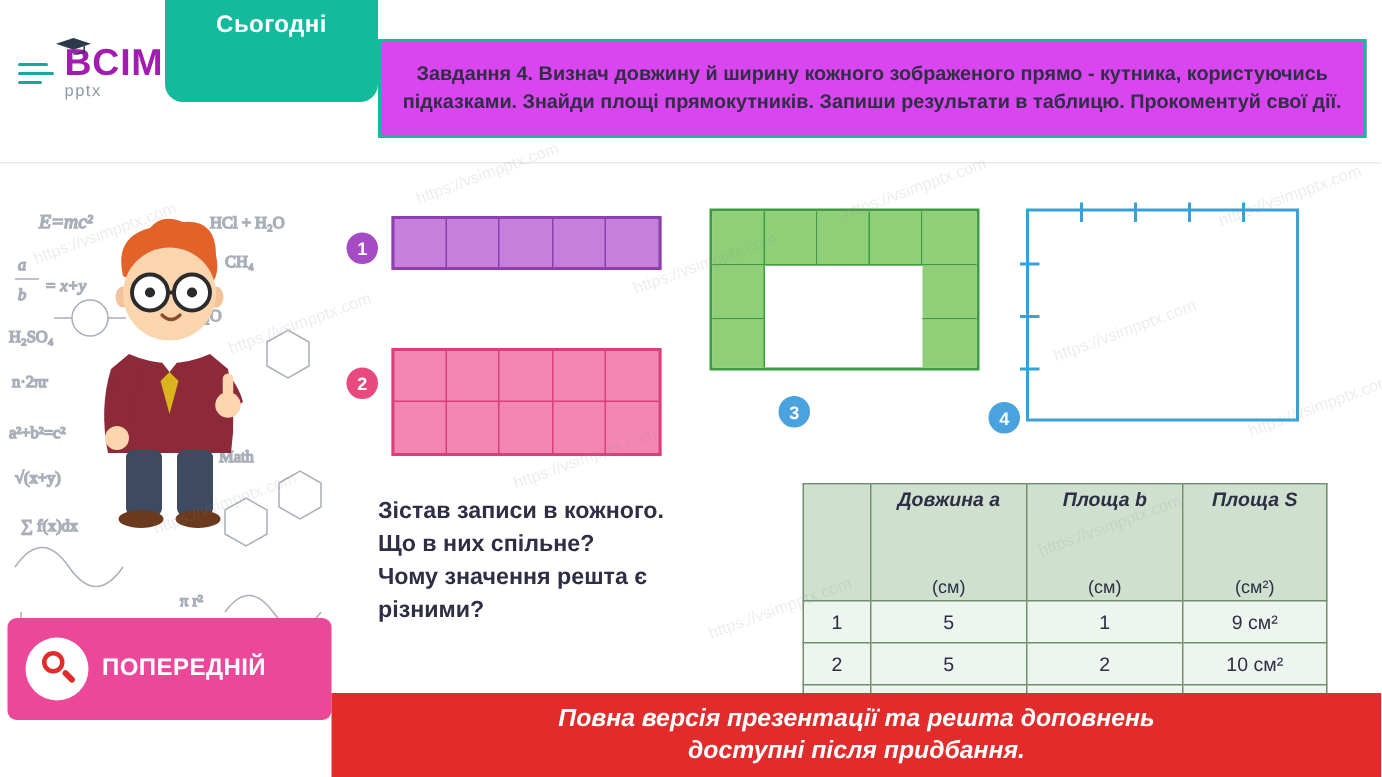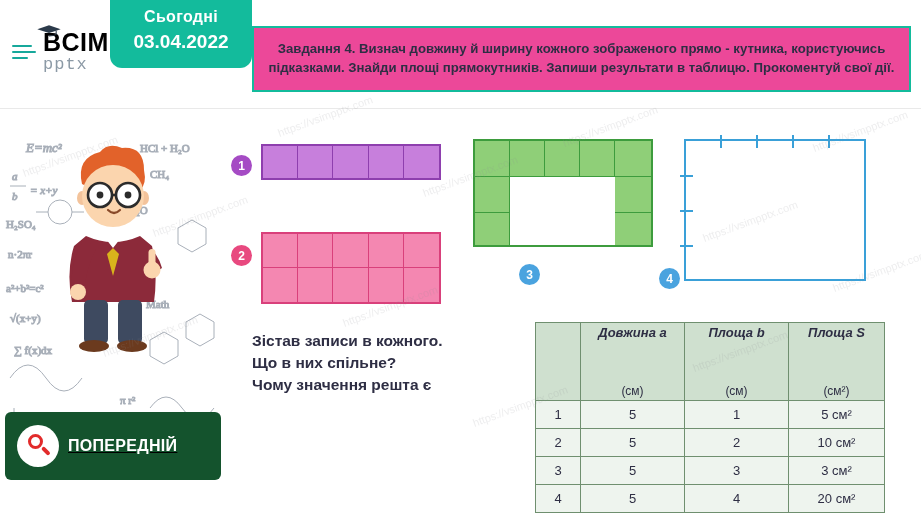--- a/index.html
+++ b/index.html
@@ -52,29 +52,28 @@
   }
   .logo-lines i:nth-child(1) { top: 4px; width: 20px; }
   .logo-lines i:nth-child(2) { top: 10px; width: 24px; }
   .logo-lines i:nth-child(3) { top: 16px; width: 16px; }
   .logo-text {
     line-height: 1;
   }
   .logo-main {
     font-size: 25px;
     font-weight: bold;
-    color: #000000;
+    color: #a21caf;
     letter-spacing: 0.5px;
   }
   .logo-sub {
-    font-size: 17px;
+    font-size: 11px;
     color: #8c9aa6;
     letter-spacing: 1px;
     margin-top: 1px;
-    font-family: Liberation Mono, monospace;
   }
   .cap-icon {
     position: absolute;
     left: 36px; top: 24px;
     width: 26px; height: 13px;
   }
 
   
   .date-badge {
     position: absolute;
@@ -100,21 +99,21 @@
   }
 
   
   .task-box {
     position: absolute;
     left: 252px; top: 26px;
     width: 659px;
     min-height: 66px;
     border: 2px solid #13bb9c;
     box-sizing: border-box;
-    background: #ec4899;
+    background: #d946ef;
     display: flex;
     align-items: center;
     justify-content: center;
     padding: 6px 14px;
   }
   .task-box p {
     margin: 0;
     font-size: 13.2px;
     font-weight: bold;
     color: #2e2e44;
@@ -243,28 +242,27 @@
   .tbl tbody td:first-child { width: 36px; }
   .tbl col.c2, .tbl col.c3 { width: 104px; }
   .tbl col.c4 { width: 96px; }
   .tbl .ital { font-style: italic; }
 
   
   .preview {
     position: absolute;
     left: 5px; top: 412px;
     width: 216px; height: 68px;
-    background: #14532d;
+    background: #ec4899;
     border-radius: 6px;
     display: flex;
     align-items: center;
     gap: 9px;
     padding-left: 12px;
     box-sizing: border-box;
-    text-decoration: underline;
   }
   .mag {
     width: 42px; height: 42px;
     border-radius: 50%;
     background: #ffffff;
     position: relative;
     flex: none;
   }
   .mag::before {
     content: "";
@@ -339,21 +337,20 @@
         <div class="logo-sub">pptx</div>
       </div>
     </div>
     <svg class="cap-icon" viewBox="0 0 40 20">
       <path d="M2 8 L20 2 L38 8 L20 14 Z" fill="#2b3a4a"></path>
       <path d="M31 10.5 L31 16 C27 18.5 24 18.5 20 18.5" fill="none" stroke="#2b3a4a" stroke-width="1.6"></path>
     </svg>
 
     <div class="date-badge">
       <div class="d-label">Сьогодні</div>
-      <div class="d-value">03.04.2022</div>
     </div>
 
     <div class="task-box">
       <p>Завдання 4. Визнач довжину й ширину кожного зображеного прямо - кутника, користуючись підказками. Знайди площі прямокутників. Запиши результати в таблицю. Прокоментуй свої дії.</p>
     </div>
   </div>
 
   <div class="sci-bg">
     <svg width="238" height="410" viewBox="0 0 238 410">
       <g stroke="#9aa2ad" stroke-width="1" fill="none" opacity="0.85">
@@ -484,20 +481,21 @@
       <i class="tick" style="left:-6px; top:34px;  width:13px; height:2px;"></i>
       <i class="tick" style="left:-6px; top:69px;  width:13px; height:2px;"></i>
       <i class="tick" style="left:-6px; top:104px; width:13px; height:2px;"></i>
     </div>
   </div>
 
   <div class="question">
     <div>Зістав записи в кожного.</div>
     <div>Що в них спільне?</div>
     <div>Чому значення решта є</div>
+    <div>різними?</div>
   </div>
 
   <table class="tbl">
     <colgroup>
         <col class="c1">
         <col class="c2">
         <col class="c3">
         <col class="c4">
       </colgroup>
     <thead>
@@ -515,21 +513,21 @@
           <span class="ital">Площа S</span>
           <span class="sub">(см²)</span>
         </th>
       </tr>
     </thead>
     <tbody>
       <tr>
         <td>1</td>
         <td>5</td>
         <td>1</td>
-        <td>5 см²</td>
+        <td>9 см²</td>
       </tr>
       <tr>
         <td>2</td>
         <td>5</td>
         <td>2</td>
         <td>10 см²</td>
       </tr>
       <tr>
         <td>3</td>
         <td>5</td>
@@ -545,20 +543,24 @@
     </tbody>
   </table>
 
   <div class="preview">
     <div class="mag"></div>
     <div class="preview-text">
       <div>ПОПЕРЕДНІЙ</div>
     </div>
   </div>
 
+  <div class="banner">
+    <div>Повна версія презентації та решта доповнень</div>
+    <div>доступні після придбання.</div>
+  </div>
 
   <div class="wm" style="left:20px;  top:150px;">https://vsimpptx.com</div>
   <div class="wm" style="left:150px; top:210px;">https://vsimpptx.com</div>
   <div class="wm" style="left:275px; top:110px;">https://vsimpptx.com</div>
   <div class="wm" style="left:420px; top:170px;">https://vsimpptx.com</div>
   <div class="wm" style="left:560px; top:120px;">https://vsimpptx.com</div>
   <div class="wm" style="left:700px; top:215px;">https://vsimpptx.com</div>
   <div class="wm" style="left:810px; top:125px;">https://vsimpptx.com</div>
   <div class="wm" style="left:100px; top:330px;">https://vsimpptx.com</div>
   <div class="wm" style="left:340px; top:300px;">https://vsimpptx.com</div>

